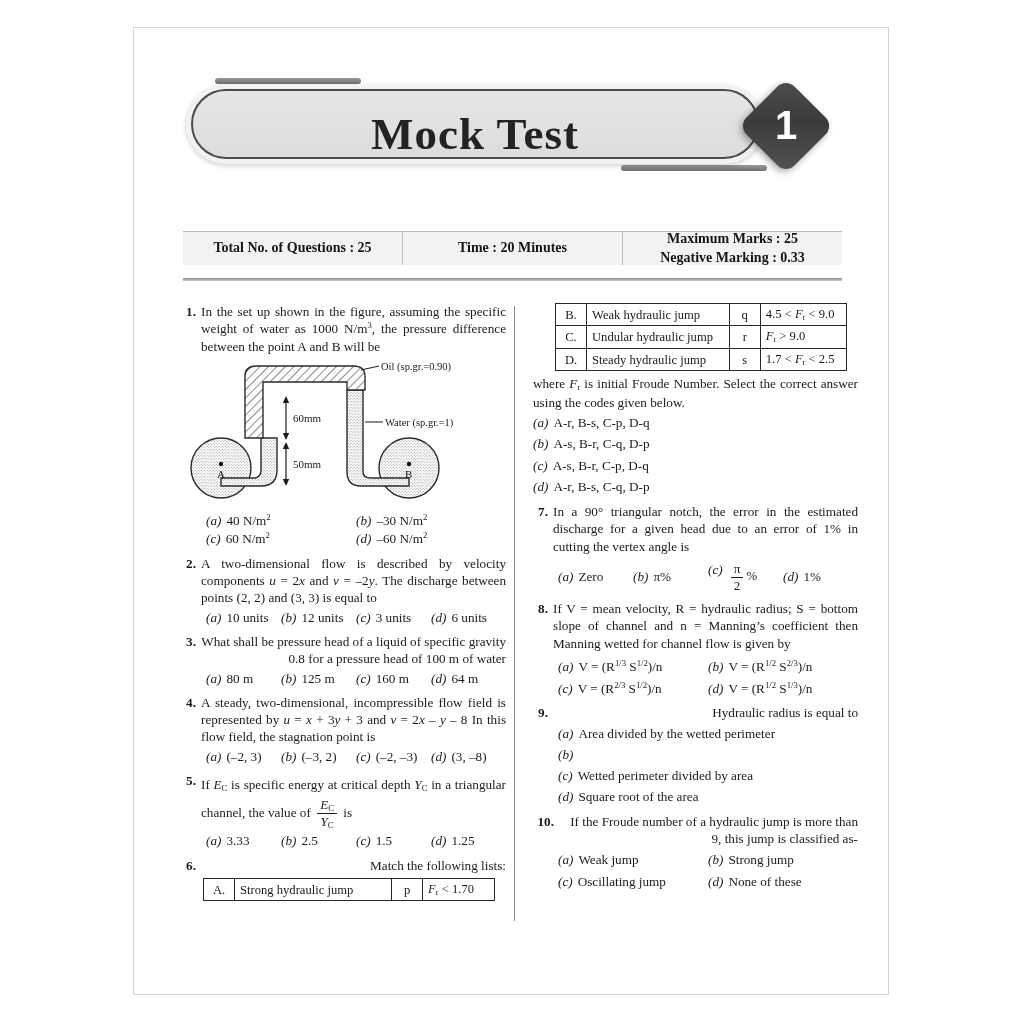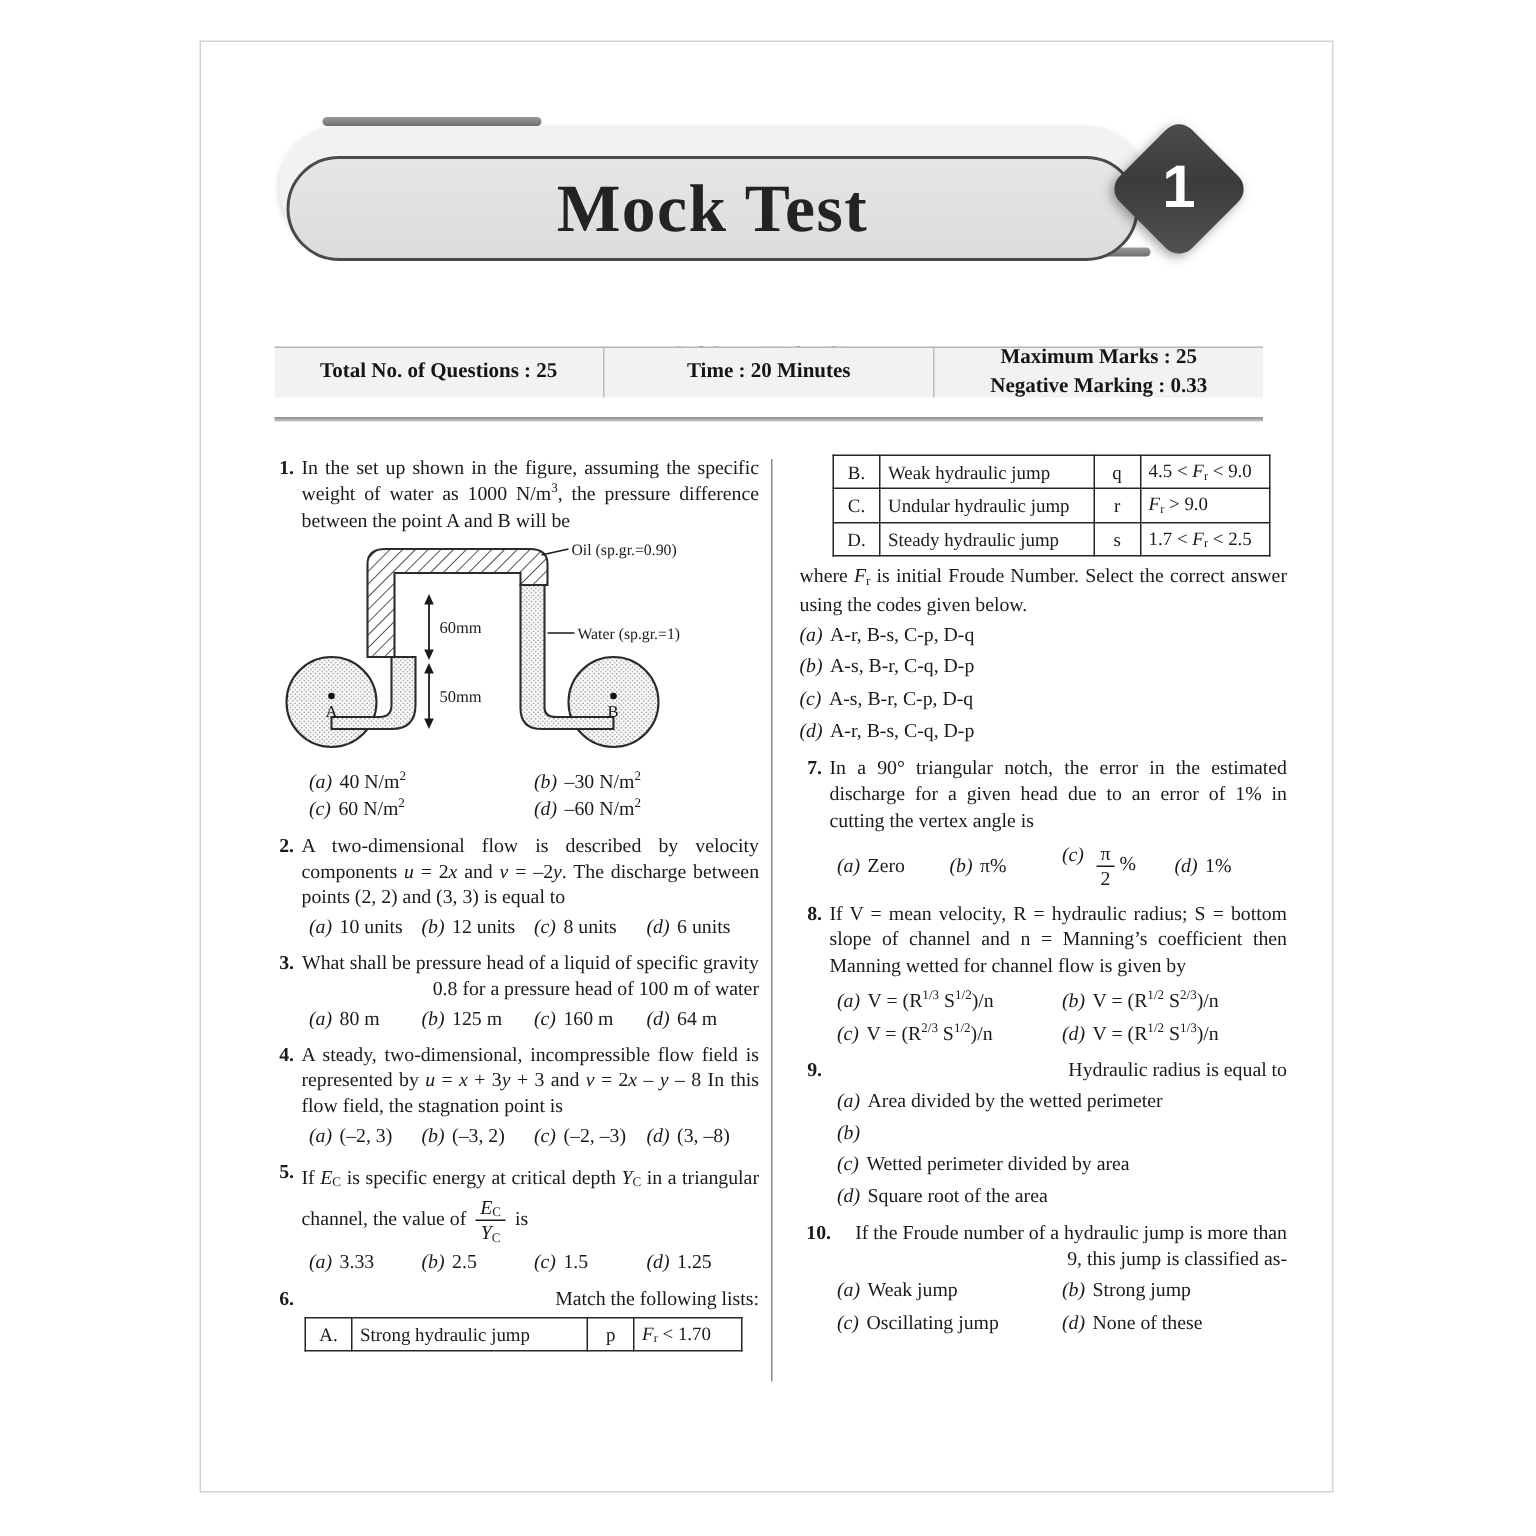--- a/index.html
+++ b/index.html
@@ -30,26 +30,26 @@
     background:linear-gradient(to bottom,#9a9a9a,#6e6e6e);
     border-radius:3px;
   }
   .title-outer{
     position:absolute;left:52px;top:56px;width:578px;height:80px;
     background:#f2f2f2;
     border-radius:40px;
     box-shadow:0 2px 5px rgba(0,0,0,.18);
   }
   .title-pill{
-    position:absolute;left:5px;top:20px;width:568px;height:70px;
+    position:absolute;left:5px;top:5px;width:568px;height:70px;
     background:linear-gradient(to bottom,#e6e6e6,#dcdcdc);
     border:2.2px solid #4a4a4a;
     border-radius:35px;
     box-sizing:border-box;
-    display:flex;align-items:center;justify-content:center;
+    display:flex;align-items:flex-end;justify-content:center;
   }
   .title-text{
     font-family:"Liberation Serif", serif;
     font-weight:bold;font-size:45px;letter-spacing:1px;color:#232323;
     line-height:1;
   }
   .badge-wrap{
     position:absolute;left:604px;top:50px;width:96px;height:96px;
   }
   .badge-dia{
@@ -281,21 +281,21 @@
         <div class="opt">
             <span class="opt-k">(a)</span>
             <span class="opt-t">10 units</span>
           </div>
         <div class="opt">
             <span class="opt-k">(b)</span>
             <span class="opt-t">12 units</span>
           </div>
         <div class="opt">
             <span class="opt-k">(c)</span>
-            <span class="opt-t">8 units</span>
+            <span class="opt-t">3 units</span>
           </div>
         <div class="opt">
             <span class="opt-k">(d)</span>
             <span class="opt-t">6 units</span>
           </div>
       </div>
     </div>
 
     <div class="blk">
       <div class="q">

